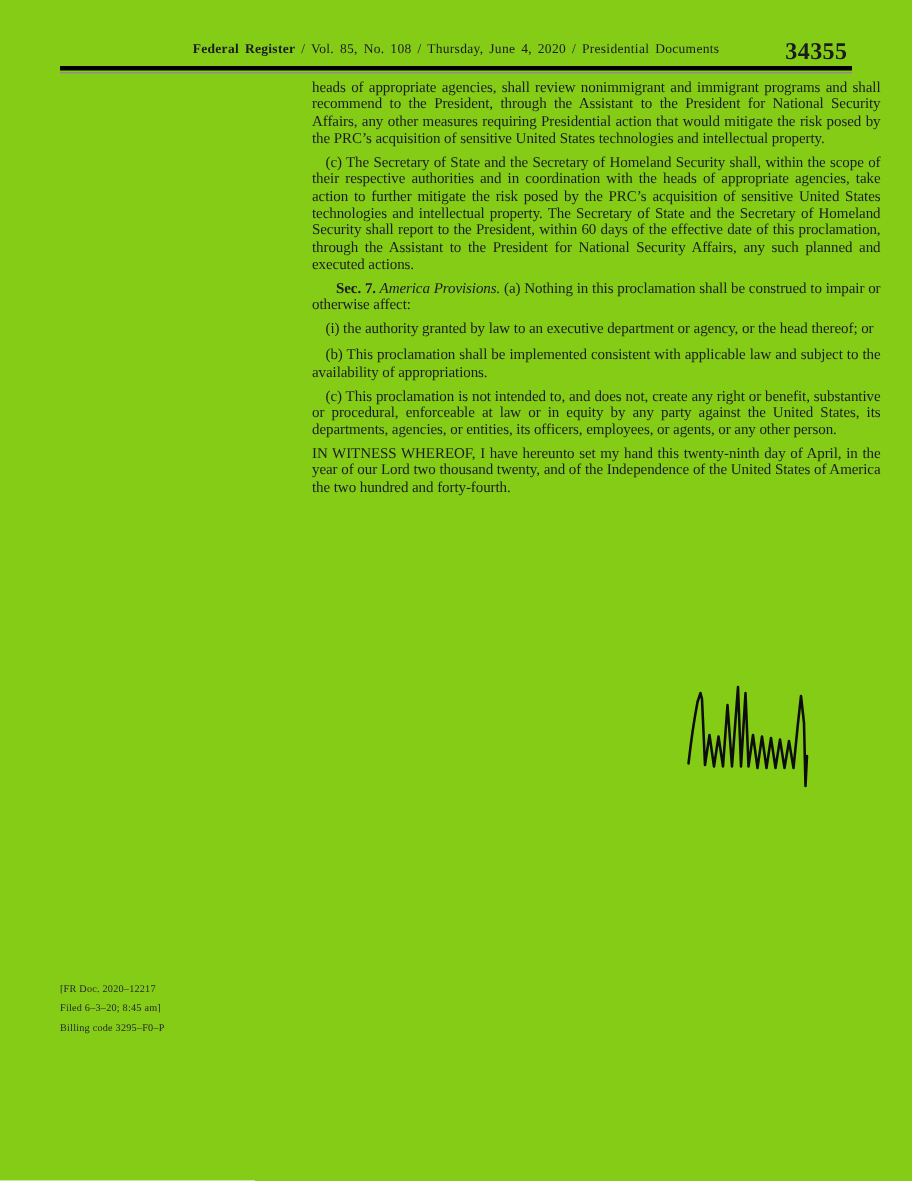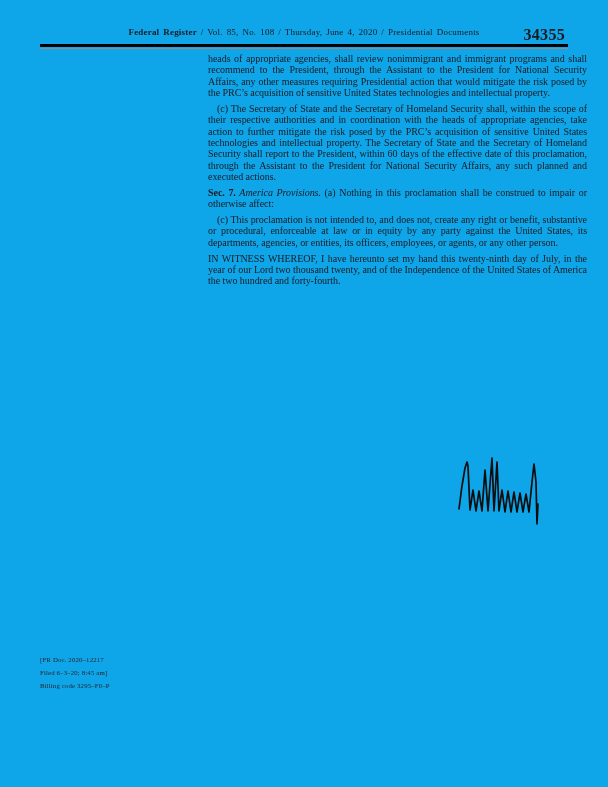--- a/index.html
+++ b/index.html
@@ -1,38 +1,38 @@
 <!DOCTYPE html>
 <html><head>
 <meta charset="utf-8">
 <style>
   html, body { margin:0; padding:0; background:#ffffff; }
   .page {
-    position:relative; width:608px; height:787px; background:#0ea5e9;
+    position:relative; width:608px; height:787px; background:#84cc16;
     font-family:"Liberation Serif", serif; color:#1b1b22; overflow:hidden;
   }
 
   
   .header { position:absolute; left:40px; top:27px; width:528px; font-size:9px; }
   .header-line { text-align:center; letter-spacing:0.2px; word-spacing:1.5px; white-space:nowrap; }
   .brand { font-weight:bold; }
   .page-num { position:absolute; right:3px; top:-1px; font-weight:bold; font-size:16px; letter-spacing:0.3px; }
   .rules { position:absolute; left:40px; top:44px; width:528px; }
   .rule-thick { height:2.5px; background:#000000; }
   .rule-thin  { height:1px; background:#8d8d8d; margin-top:1.5px; }
 
   
   .body-col {
     position:absolute; left:208px; top:53px; width:379px;
     font-size:10px; line-height:11.35px; text-align:justify; letter-spacing:-0.05px;
   }
   .para { margin:0 0 4.5px 0; }
   .para.indent { text-indent:9px; }
   .para.sub { margin-left:9px; margin-bottom:6px; }
-  .b { font-weight:bold; }
+  .b { font-weight:bold;margin-left:16px; }
   .i { font-style:italic; }
 
   
   .signature { position:absolute; left:450px; top:452px; width:110px; height:78px; }
 
   
   .footer {
     position:absolute; left:40px; top:653px;
     font-size:6.8px; line-height:13px; color:#26262b; letter-spacing:0.15px; white-space:nowrap;
   }
@@ -49,22 +49,24 @@
 
   <div class="rules">
     <div class="rule-thick"></div>
     <div class="rule-thin"></div>
   </div>
 
   <div class="body-col">
     <p class="para">heads of appropriate agencies, shall review nonimmigrant and immigrant programs and shall recommend to the President, through the Assistant to the President for National Security Affairs, any other measures requiring Presidential action that would mitigate the risk posed by the PRC’s acquisition of sensitive United States technologies and intellectual property.</p>
     <p class="para indent">(c) The Secretary of State and the Secretary of Homeland Security shall, within the scope of their respective authorities and in coordination with the heads of appropriate agencies, take action to further mitigate the risk posed by the PRC’s acquisition of sensitive United States technologies and intellectual property. The Secretary of State and the Secretary of Homeland Security shall report to the President, within 60 days of the effective date of this proclamation, through the Assistant to the President for National Security Affairs, any such planned and executed actions.</p>
     <p class="para"><span class="b">Sec. 7.</span><span class="i"> America Provisions.</span><span> (a) Nothing in this proclamation shall be construed to impair or otherwise affect:</span></p>
+    <p class="para sub">(i) the authority granted by law to an executive department or agency, or the head thereof; or</p>
+    <p class="para indent">(b) This proclamation shall be implemented consistent with applicable law and subject to the availability of appropriations.</p>
     <p class="para indent">(c) This proclamation is not intended to, and does not, create any right or benefit, substantive or procedural, enforceable at law or in equity by any party against the United States, its departments, agencies, or entities, its officers, employees, or agents, or any other person.</p>
-    <p class="para">IN WITNESS WHEREOF, I have hereunto set my hand this twenty-ninth day of July, in the year of our Lord two thousand twenty, and of the Independence of the United States of America the two hundred and forty-fourth.</p>
+    <p class="para">IN WITNESS WHEREOF, I have hereunto set my hand this twenty-ninth day of April, in the year of our Lord two thousand twenty, and of the Independence of the United States of America the two hundred and forty-fourth.</p>
   </div>
 
   <svg class="signature" viewBox="0 0 110 78" xmlns="http://www.w3.org/2000/svg" aria-hidden="true">
     <path d="M9,57 C10,48 12,32 15,16 L17,10 L18,14 L20,58 L23,38 L26,59 L29,39 L32,59 L35,18 L38,59 L42,6 L44,59 L47,10 L49,59 L52,38 L55,60 L58,39 L61,60 L64,40 L67,60 L70,41 L73,60 L76,42 L79,60 L82,30 L84,12 L86,30 L87,72 L88,52" fill="none" stroke="#0d0d0d" stroke-width="1.7" stroke-linecap="round" stroke-linejoin="round"></path>
   </svg>
 
   <div class="footer">
     <div>[FR Doc. 2020–12217</div>
     <div>Filed 6–3–20; 8:45 am]</div>
     <div>Billing code 3295–F0–P</div>

